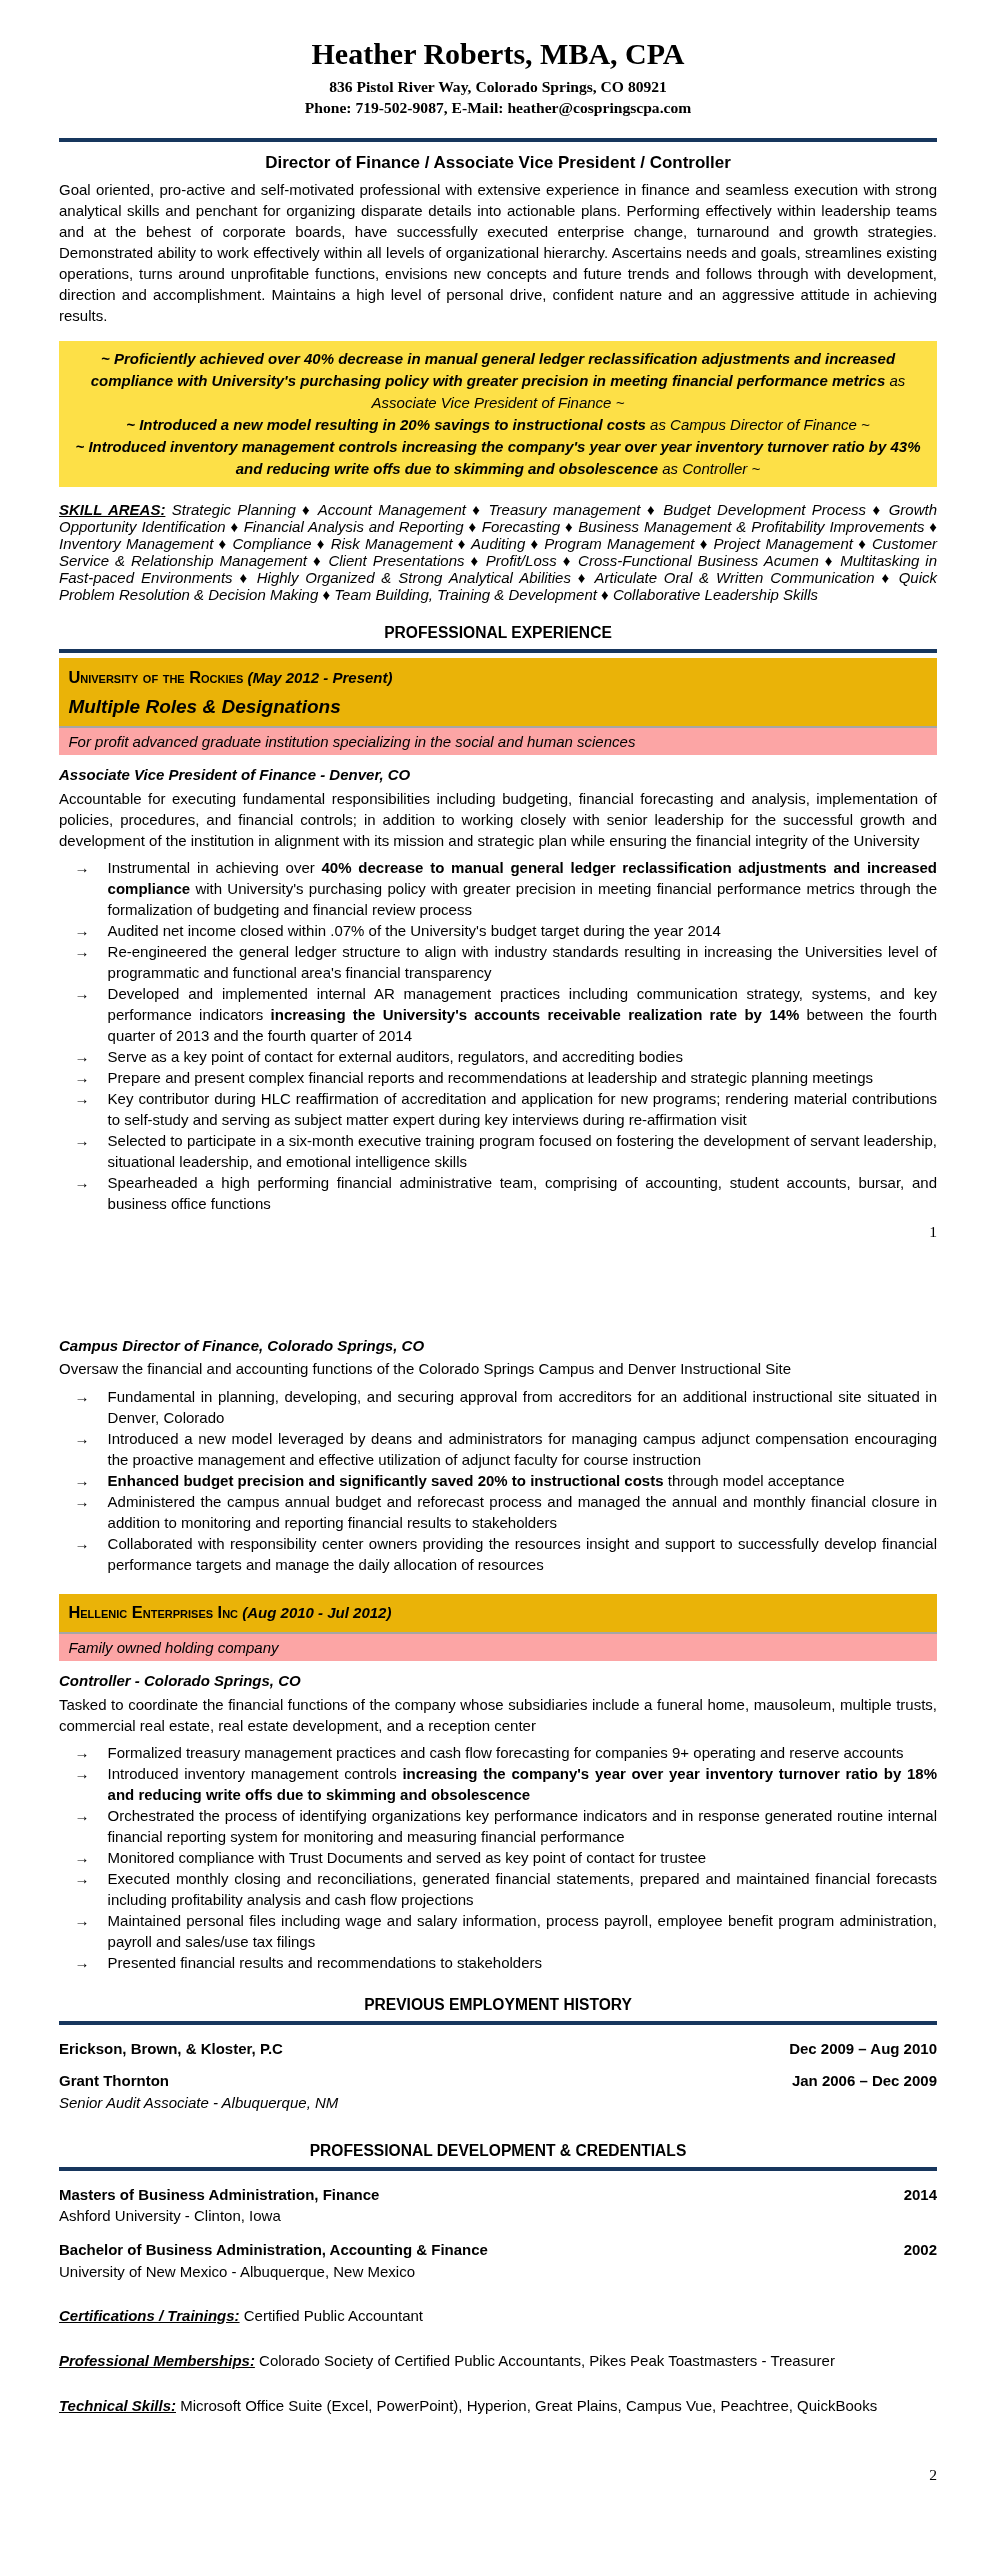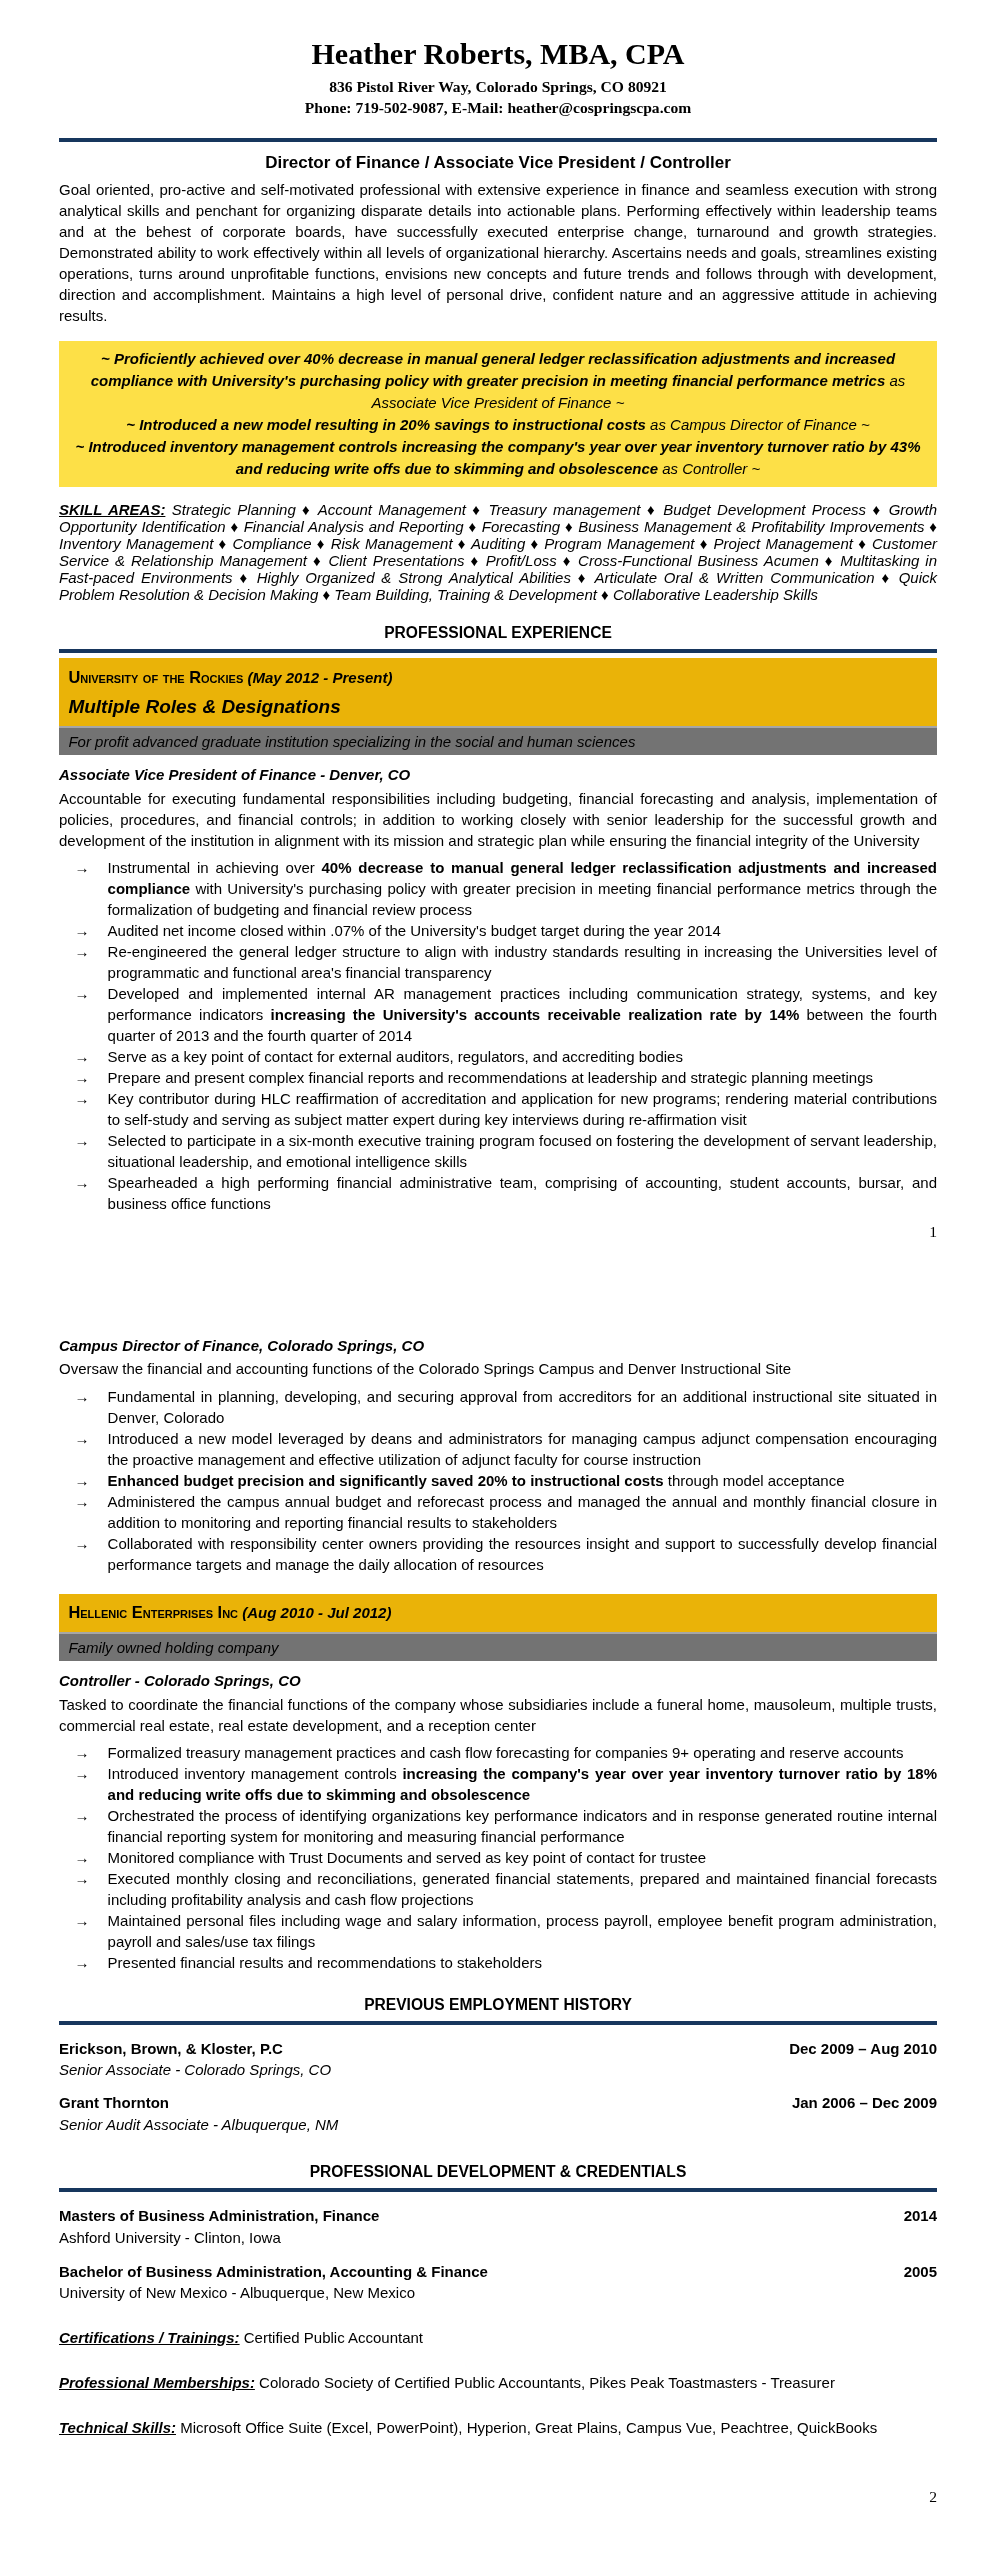--- a/index.html
+++ b/index.html
@@ -34,21 +34,21 @@
   .sec-head.exp{margin-top:20.3px;}
   .sec-head.prev{margin-top:22px;}
   .sec-head.dev{margin-top:28px;}
   .bar{background:#eab308;padding:4.7px 9.4px;line-height:29px;}
   .bar.emp1{margin-top:5.5px;}
   .bar.emp2{margin-top:19px;}
   .employer-name{font-weight:bold;font-variant:small-caps;font-size:16.4px;}
   .employer-period{font-weight:bold;font-style:italic;font-size:15px;}
   .bar-sub{font-weight:bold;font-style:italic;font-size:19px;}
   .bar-rule{height:2.3px;background:#a6a6a6;}
-  .bar-desc{background:#737373;padding:3.9px 9.4px;font-style:italic;font-size:15px;line-height:19px;}
+  .bar-desc{background:#fca5a5;padding:3.9px 9.4px;font-style:italic;font-size:15px;line-height:19px;}
   .role-title{margin-top:10.2px;font-weight:bold;font-style:italic;font-size:15px;line-height:19px;}
   .intro{margin-top:3.9px;}
   .bullets{margin-top:6.2px;}
   .bullet{display:flex;padding-left:15.6px;font-size:15px;line-height:21px;}
   .arrow{width:33px;flex-shrink:0;}
   .btext{flex:1;text-align:justify;}
   .btext .b{font-weight:bold;}
   .pageno{font-family:"Liberation Serif",serif;font-size:15.6px;text-align:right;}
   .pageno.p1{margin-top:9.4px;}
   .pageno.p2{margin-top:50px;}
@@ -204,21 +204,20 @@
     </div>
 
   <div class="sec-head prev">PREVIOUS EMPLOYMENT HISTORY</div>
   <div class="rule-blue after-head"></div>
   <div>
       <div class="pe">
         <div class="pe-row">
           <span>Erickson, Brown, &amp; Kloster, P.C</span>
           <span>Dec 2009 – Aug 2010</span>
         </div>
-        <div class="pe-role">Senior Associate - Colorado Springs, CO</div>
       </div>
       <div class="pe">
         <div class="pe-row">
           <span>Grant Thornton</span>
           <span>Jan 2006 – Dec 2009</span>
         </div>
         <div class="pe-role">Senior Audit Associate - Albuquerque, NM</div>
       </div>
     </div>
 
@@ -228,21 +227,21 @@
       <div class="edu">
         <div class="edu-row">
           <span>Masters of Business Administration, Finance</span>
           <span>2014</span>
         </div>
         <div class="edu-school">Ashford University - Clinton, Iowa</div>
       </div>
       <div class="edu">
         <div class="edu-row">
           <span>Bachelor of Business Administration, Accounting &amp; Finance</span>
-          <span>2005</span>
+          <span>2002</span>
         </div>
         <div class="edu-school">University of New Mexico - Albuquerque, New Mexico</div>
       </div>
     </div>
   <div>
       <div class="cred"><span class="cred-label">Certifications / Trainings:</span><span> Certified Public Accountant</span></div>
       <div class="cred"><span class="cred-label">Professional Memberships:</span><span> Colorado Society of Certified Public Accountants, Pikes Peak Toastmasters - Treasurer</span></div>
       <div class="cred"><span class="cred-label">Technical Skills:</span><span> Microsoft Office Suite (Excel, PowerPoint), Hyperion, Great Plains, Campus Vue, Peachtree, QuickBooks</span></div>
     </div>
 

